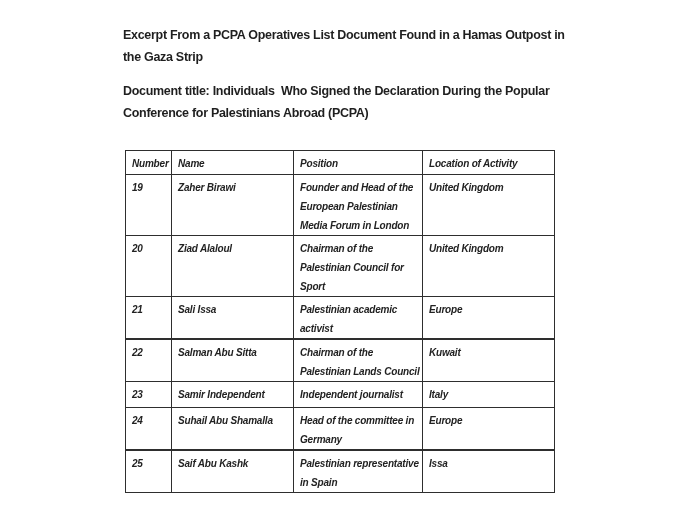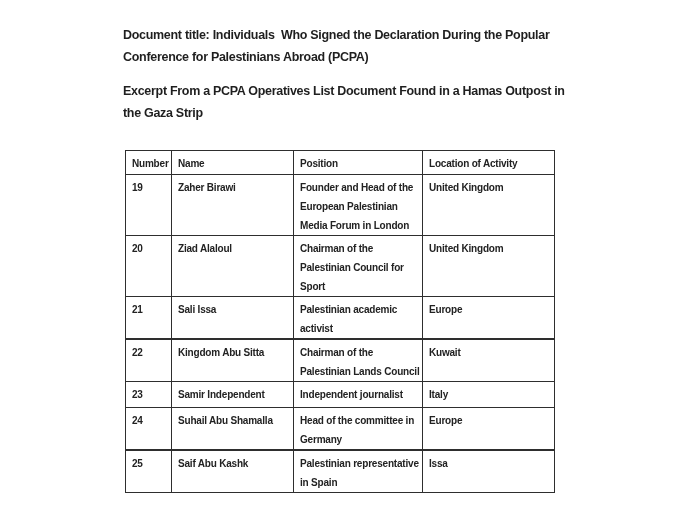--- a/index.html
+++ b/index.html
@@ -34,20 +34,21 @@
   table.doc-table {
     position: absolute;
     left: 125px;
     top: 150px;
     width: 429px;
     border-collapse: collapse;
     table-layout: fixed;
     font-size: 10px;
     line-height: 19px;
     letter-spacing: -0.2px;
+    font-style: italic;
   }
   .doc-table th,
   .doc-table td {
     border: 1px solid #2e2e2e;
     vertical-align: top;
     text-align: left;
     padding: 3px 2px 0 6px;
     font-weight: bold;
     white-space: pre-line;
     overflow: hidden;
@@ -61,24 +62,24 @@
   .doc-table tbody tr:nth-child(5) { height: 26px; }
   .doc-table tbody tr:nth-child(6) { height: 40px; }
   .doc-table tbody tr:nth-child(7) { height: 41px; }
   .doc-table tr.thick-top th,
   .doc-table tr.thick-top td { border-top-width: 2px; margin-left: 28px; }
 </style>
 </head>
 <body>
 
 <div class="content">
+  <p class="heading">Excerpt From a PCPA Operatives List Document Found in a Hamas Outpost in
+the Gaza Strip</p>
   <p class="heading">Document title: Individuals  Who Signed the Declaration During the Popular
 Conference for Palestinians Abroad (PCPA)</p>
-  <p class="heading">Excerpt From a PCPA Operatives List Document Found in a Hamas Outpost in
-the Gaza Strip</p>
 </div>
 
 <table class="doc-table">
   <colgroup>
     <col style="width:46px">
     <col style="width:122px">
     <col style="width:129px">
     <col style="width:132px">
   </colgroup>
   <thead>
@@ -108,21 +109,21 @@
     </tr>
     <tr>
       <td>21</td>
       <td>Sali Issa</td>
       <td>Palestinian academic
 activist</td>
       <td>Europe</td>
     </tr>
     <tr class="thick-top">
       <td>22</td>
-      <td>Kingdom Abu Sitta</td>
+      <td>Salman Abu Sitta</td>
       <td>Chairman of the
 Palestinian Lands Council</td>
       <td>Kuwait</td>
     </tr>
     <tr>
       <td>23</td>
       <td>Samir Independent</td>
       <td>Independent journalist</td>
       <td>Italy</td>
     </tr>

